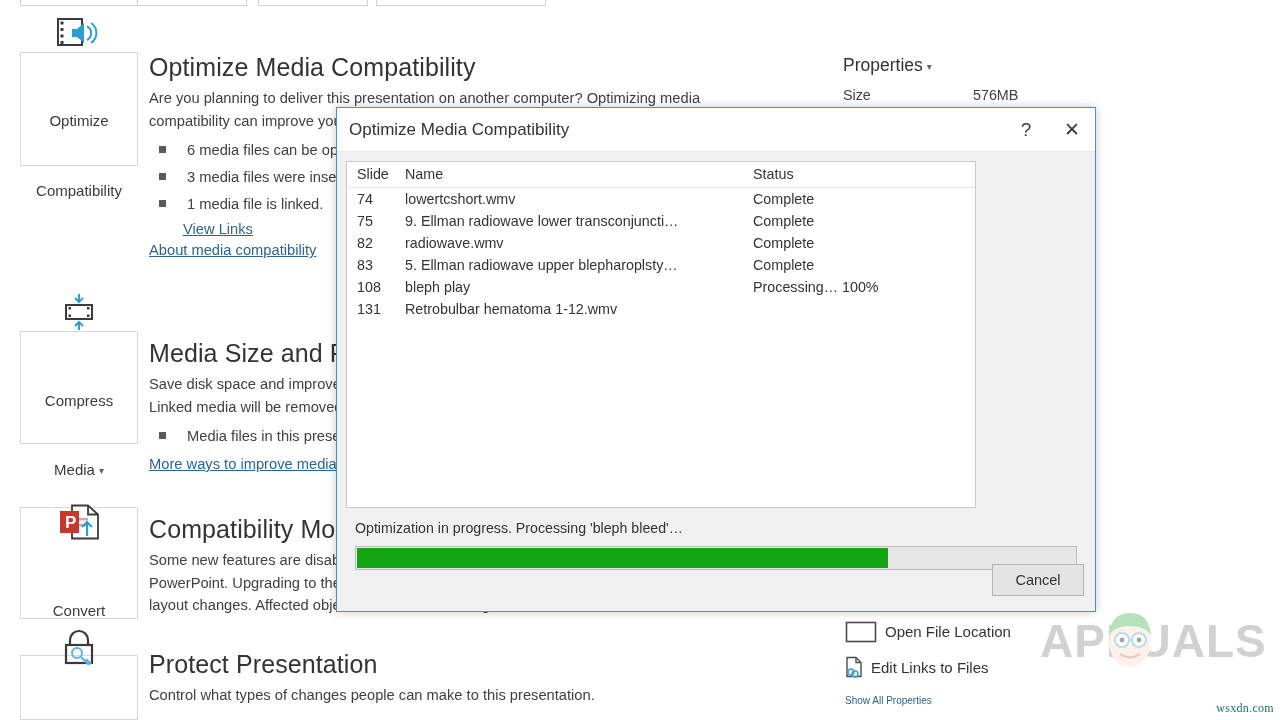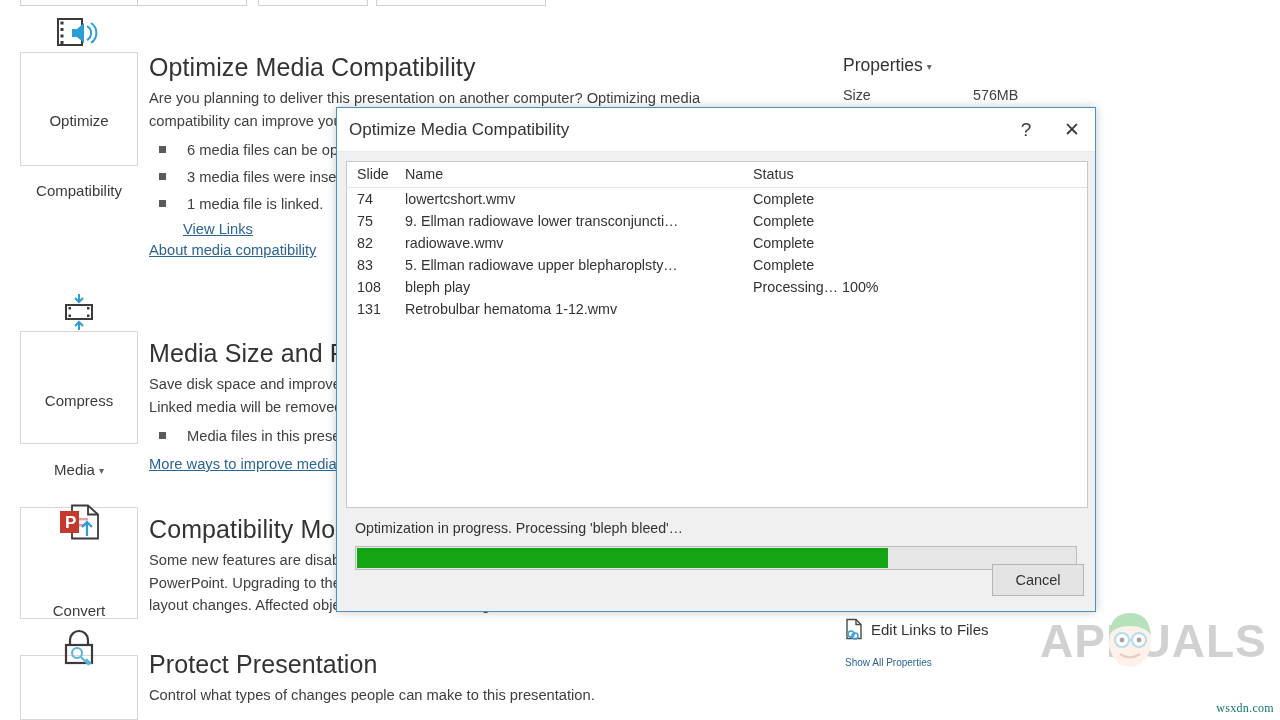--- a/index.html
+++ b/index.html
@@ -79,21 +79,21 @@
   }
   #dialog-title{flex:1 1 auto;padding-left:12px;font-size:17px;color:#333;}
   .title-btn{
     width:46px;height:44px;display:flex;align-items:center;justify-content:center;
     font-size:19px;color:#3a3a3a;background:transparent;border:none;cursor:default;
     font-family:"Liberation Sans", sans-serif;
   }
   #dialog-body{padding:9px 9px 0 9px;box-sizing:border-box;}
   #media-table{
     background:#ffffff;border:1px solid #c8c8c8;box-sizing:border-box;
-    height:347px;width:742px;overflow:hidden;
+    height:347px;width:630px;overflow:hidden;
   }
   table.grid{width:100%;border-collapse:collapse;font-size:14.3px;color:#333;table-layout:fixed;}
   table.grid thead th{
     text-align:left;font-weight:400;padding:4px 0 5px 0;color:#333;
     border-bottom:1px solid #e6e6e6;
   }
   table.grid td{padding:3px 0;color:#333;vertical-align:top;}
   .col-slide{width:48px;padding-left:10px !important;}
   .col-name{width:340px;}
   .col-status{width:auto;padding-left:8px !important;}
@@ -214,20 +214,28 @@
       <div class="prop-row" style="position: absolute; top: 471px; left: 0px; width: 420px;">
         <div class="prop-key"></div>
         <div class="prop-val">Niamtu</div>
       </div>
     </div>
 </div>
 
 <div id="file-actions">
   <div class="file-action">
     <span class="fa-glyph">
+      <svg width="32" height="26" viewBox="0 0 32 26">
+          <rect x="1.5" y="4.5" width="29" height="19" fill="#fff" stroke="#4a4a4a" stroke-width="1.6"></rect>
+        </svg>
+    </span>
+    <span>Open File Location</span>
+  </div>
+  <div class="file-action">
+    <span class="fa-glyph">
       <svg width="18" height="22" viewBox="0 0 18 22">
         <path d="M2 1.5 h9 l5 5 v14 h-14 z" fill="#fff" stroke="#4a4a4a" stroke-width="1.4"></path>
         <path d="M11 1.5 v5 h5" fill="none" stroke="#4a4a4a" stroke-width="1.4"></path>
         <circle cx="6" cy="16" r="3" fill="none" stroke="#3a9fd4" stroke-width="1.5"></circle>
         <circle cx="10" cy="18" r="3" fill="none" stroke="#3a9fd4" stroke-width="1.5"></circle>
       </svg>
     </span>
     <span>Edit Links to Files</span>
   </div>
   <a class="showall" href="#">Show All Properties</a>

